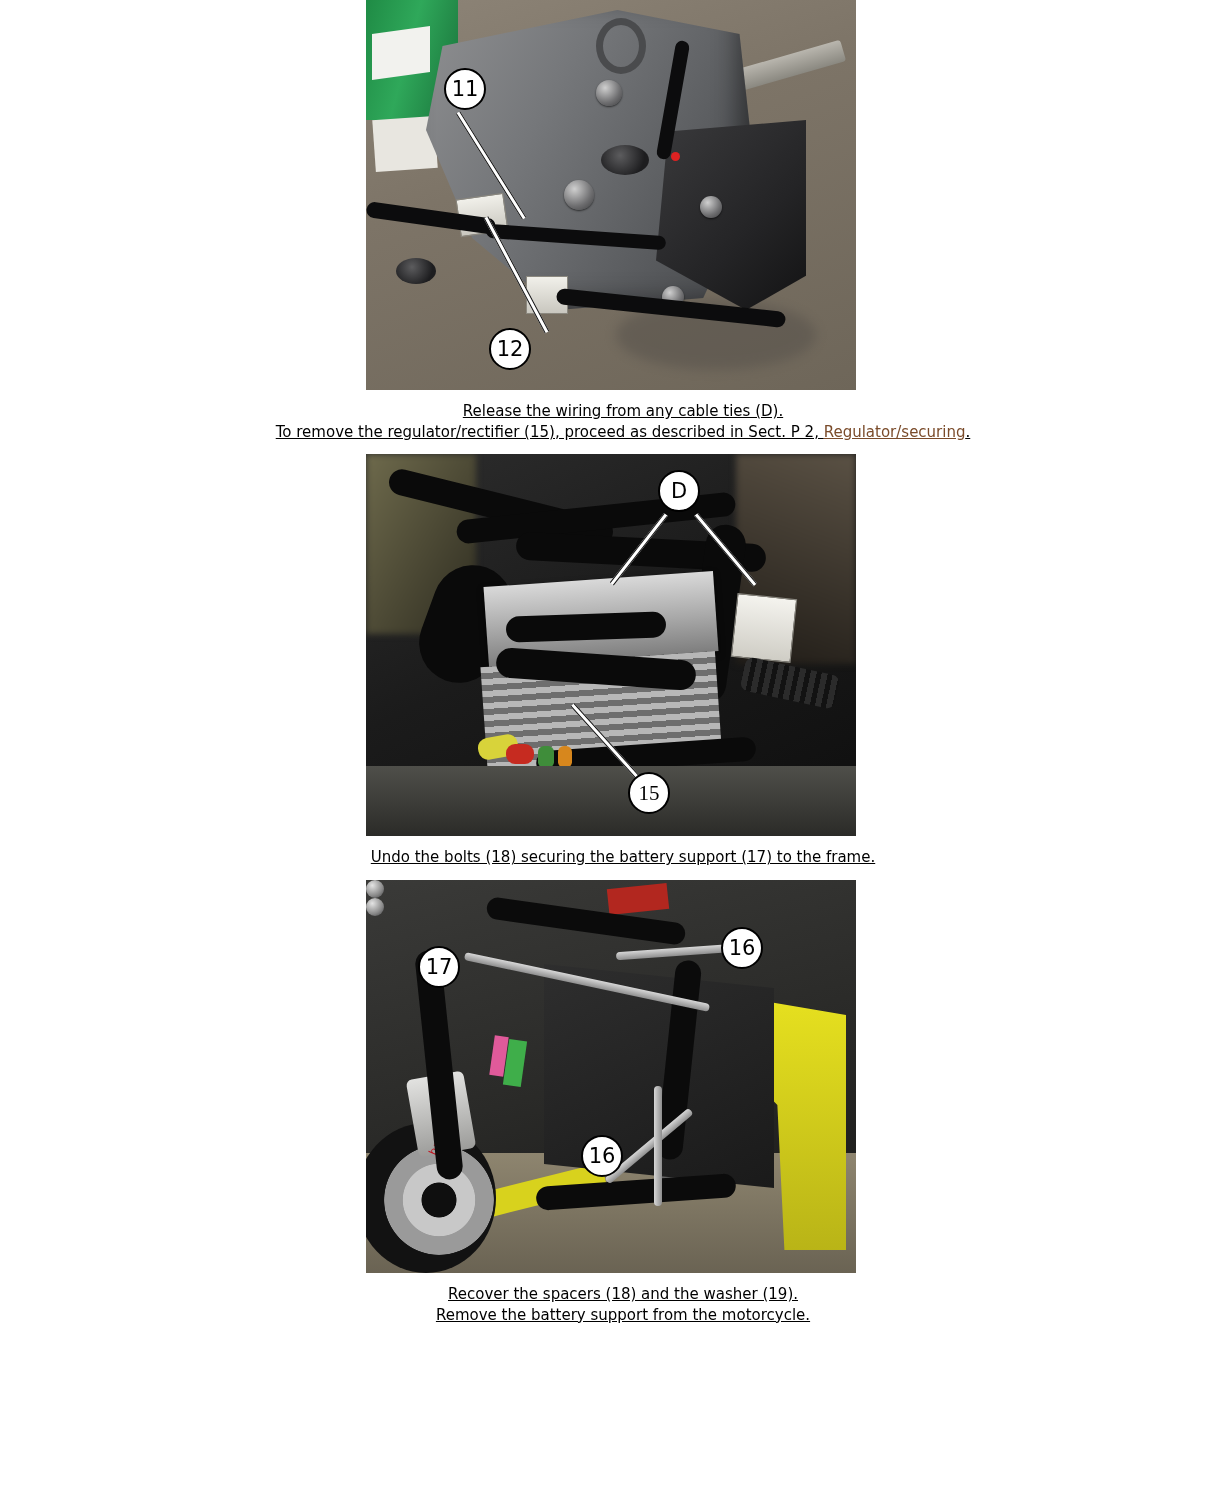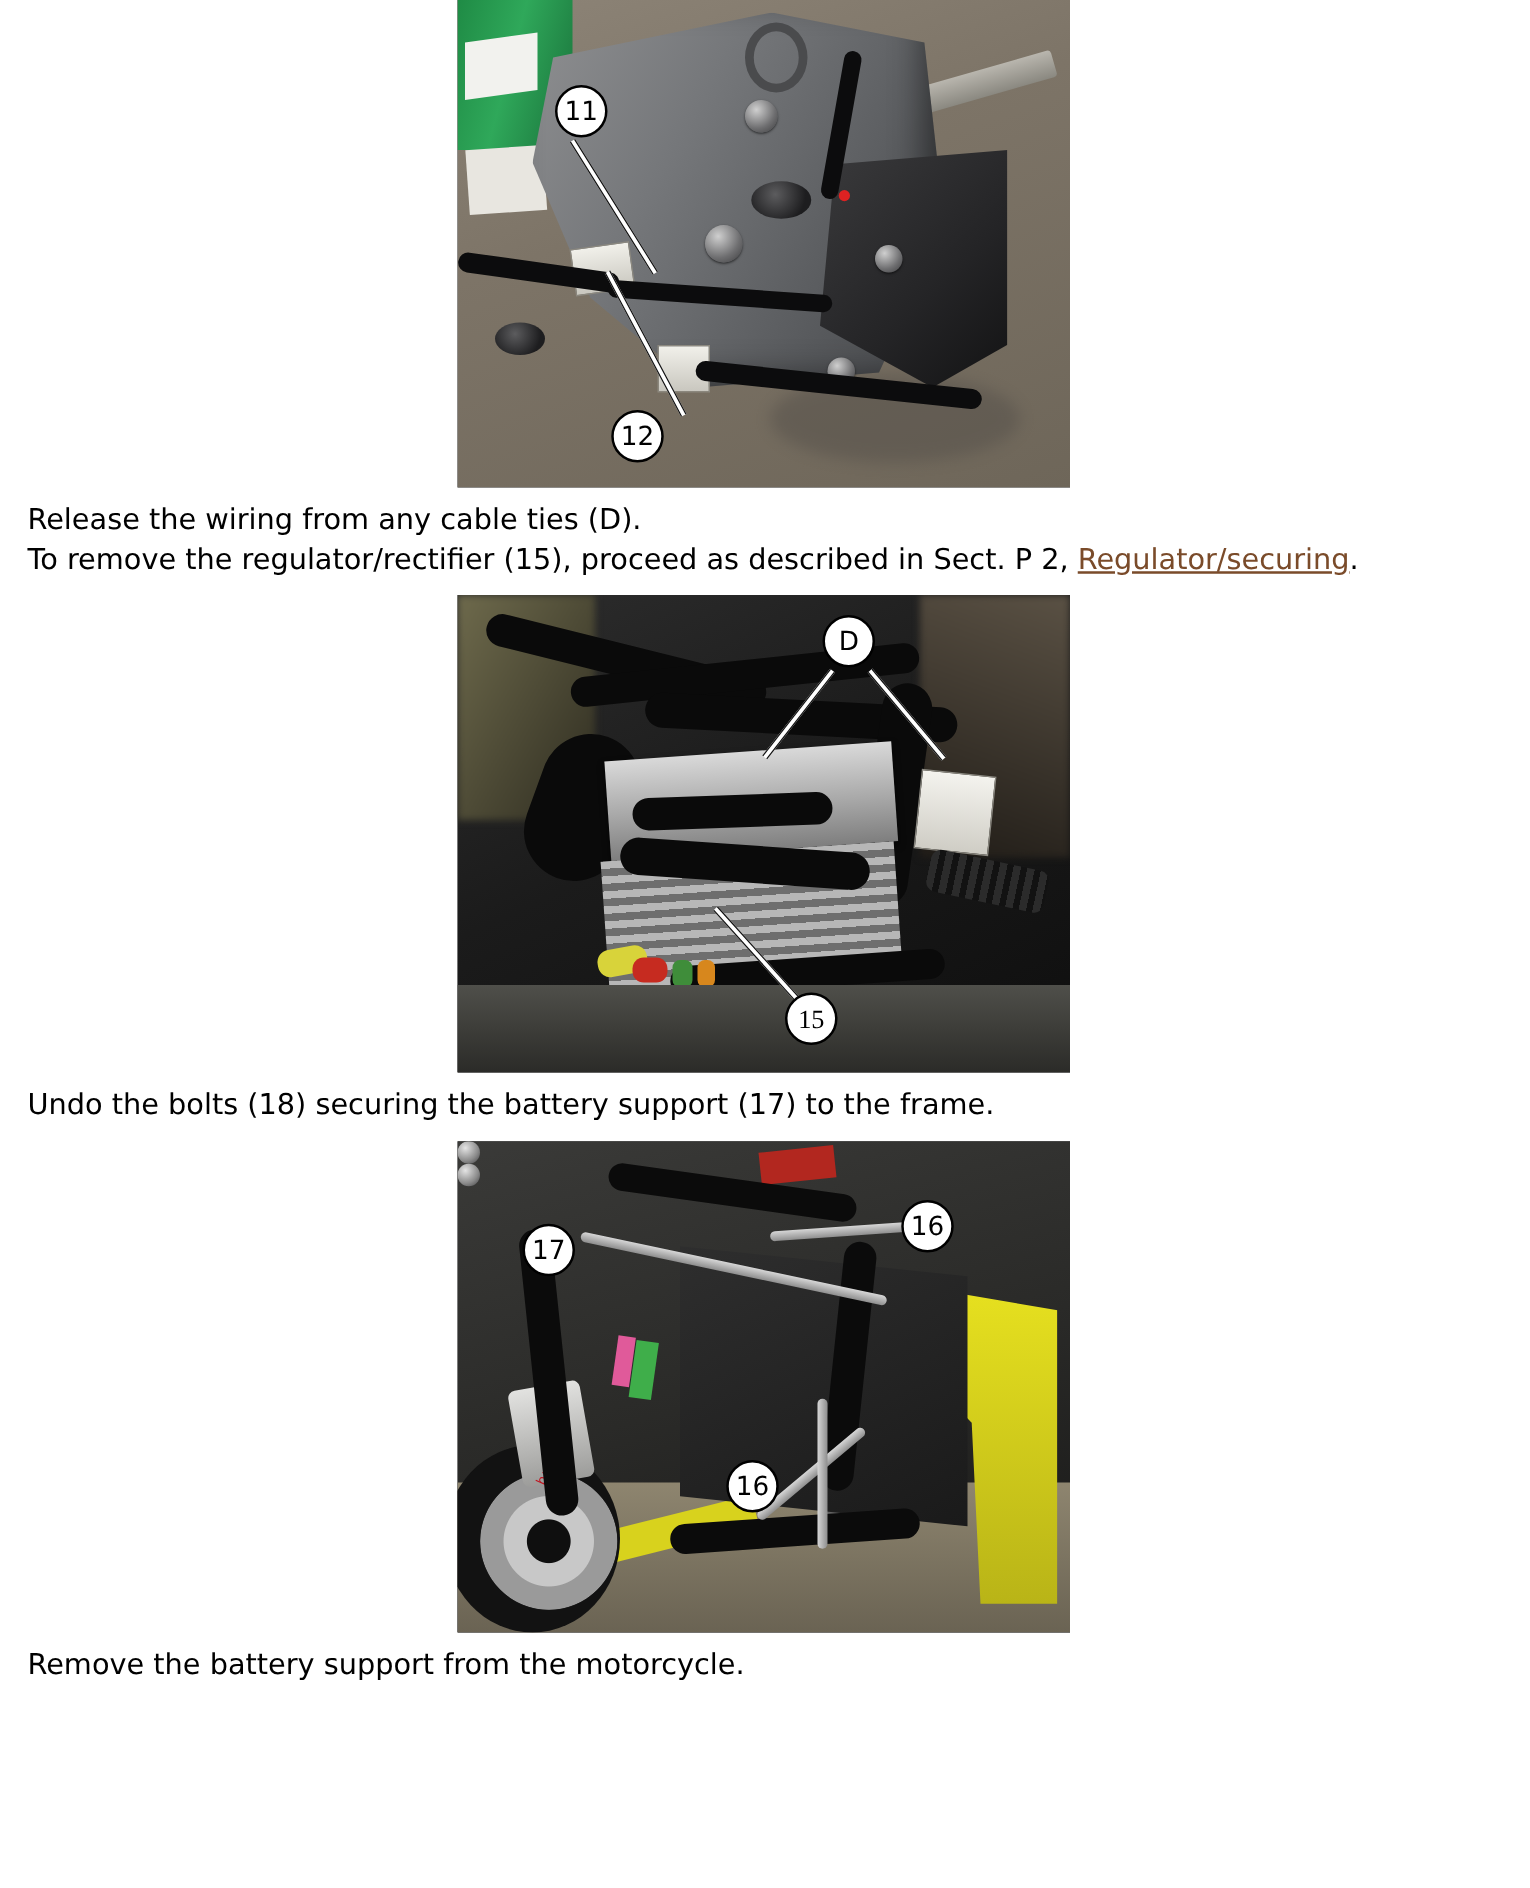--- a/index.html
+++ b/index.html
@@ -14,20 +14,21 @@
     font-size: 19px;
     color: #000000;
     position: relative;
     overflow: hidden;
   }
   .page {
     position: relative;
     width: 1224px;
     height: 1510px;
     padding: 0;
+    text-align: center;
   }
   .figure {
     position: relative;
     margin: 0 auto;
     overflow: hidden;
     background: #2a2a2a;
   }
   .fig-1 {
     width: 490px;
     height: 390px;
@@ -39,21 +40,22 @@
     margin-left: 366px;
   }
   .fig-3 {
     width: 490px;
     height: 393px;
     margin-left: 366px;
   }
   .text-block {
     padding-left: 22px;
     line-height: 1.38;
-    font-size: 23px;
+    font-size: 15px;
+    text-decoration: underline;
   }
   .text-block p {
     margin: 0;
     white-space: nowrap;
   }
   .gap-small { height: 11px; }
   .gap-before-fig { height: 12px; }
   a.doclink {
     color: #7a4b2a;
     text-decoration: underline;
@@ -370,16 +372,17 @@
 
       <div class="callout" style="left:52px; top:66px;">17</div>
       <div class="callout" style="left:355px; top:47px;">16</div>
       <div class="callout" style="left:215px; top:255px;">16</div>
     </div>
   </div>
 
   <div class="gap-small"></div>
 
   <div class="text-block">
+    <p>Recover the spacers (18) and the washer (19).</p>
     <p>Remove the battery support from the motorcycle.</p>
   </div>
 
 </div>
 
 </body></html>

